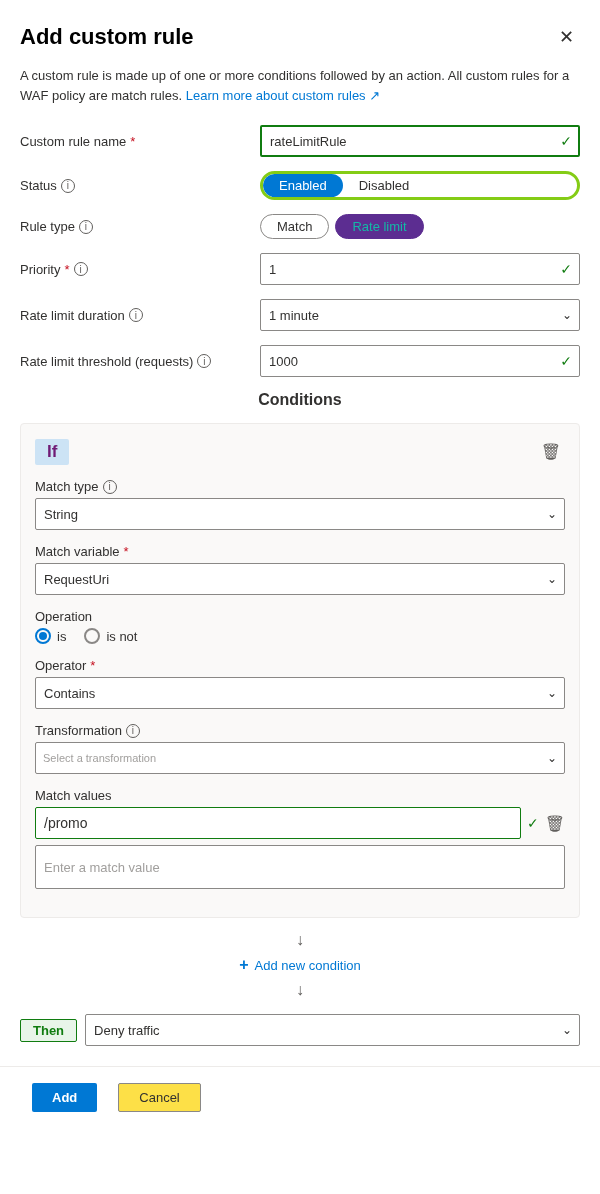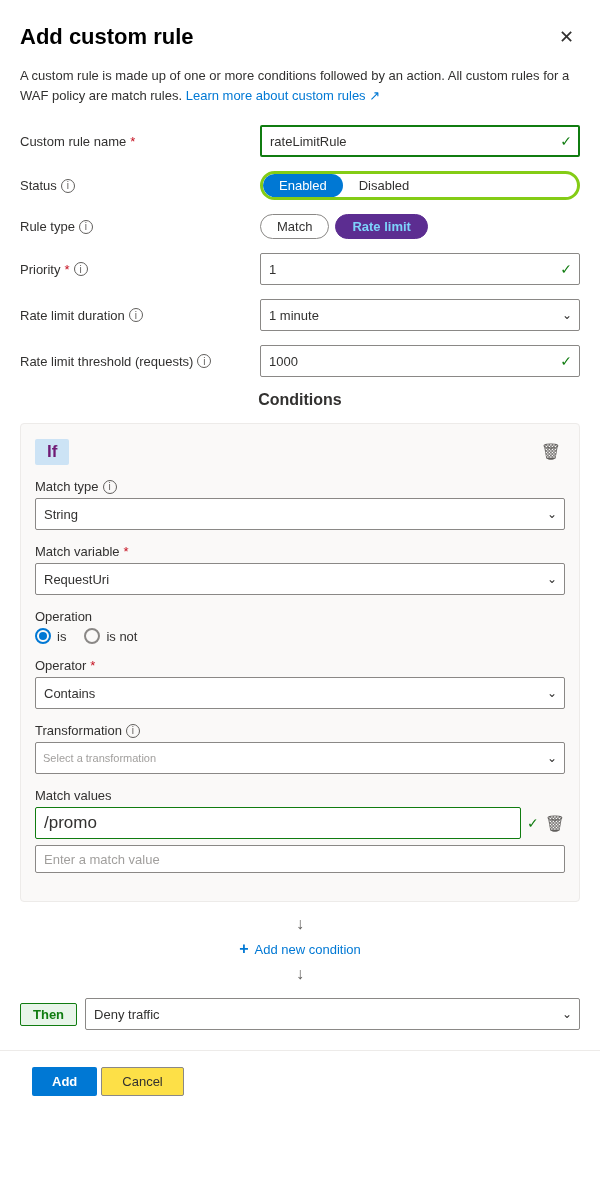--- a/index.html
+++ b/index.html
@@ -148,23 +148,22 @@
       padding: 4px 16px;
       border: 1px solid #8a8886;
       border-radius: 20px;
       cursor: pointer;
       font-size: 13px;
       background: #fff;
       color: #323130;
     }
     .rule-type-btn.active {
       background: #5c2d91;
-      color: #7dd3fc;
+      color: #14b8a6;
       border-color: #5c2d91;
-      font-weight: bold;
     }
     .section-title {
       font-size: 16px;
       font-weight: 600;
       color: #323130;
       margin-bottom: 14px;
       margin-top: 6px;
       text-align: center;
     }
     .condition-card {
@@ -244,28 +243,28 @@
       align-items: center;
       gap: 6px;
       margin-bottom: 6px;
     }
     .match-value-input {
       flex: 1;
       height: 32px;
       border: 1px solid #107c10;
       border-radius: 2px;
       padding: 0 8px;
-      font-size: 17px;
+      font-size: 14px;
       color: #323130;
       background: #fff;
       outline: none;
     }
     .match-value-placeholder {
       flex: 1;
-      height: 28px;
+      height: 44px;
       border: 1px solid #8a8886;
       border-radius: 2px;
       padding: 0 8px;
       font-size: 13px;
       color: #a19f9d;
       background: #fff;
       display: flex;
       align-items: center;
     }
     .value-check { color: #107c10; font-size: 14px; }
@@ -315,21 +314,21 @@
       min-width: 52px;
       text-align: center;
     }
     .footer-divider {
       border: none;
       border-top: 1px solid #edebe9;
       margin: 0 -20px 16px -20px;
     }
     .footer-buttons {
       display: flex;
-      gap: 4px;
+      gap: 21px;
       padding-bottom: 10px;
       padding-left: 12px;
     }
     .btn-add {
       background: #0078d4;
       color: #fff;
       border: none;
       border-radius: 2px;
       padding: 6px 20px;
       font-size: 13px;

